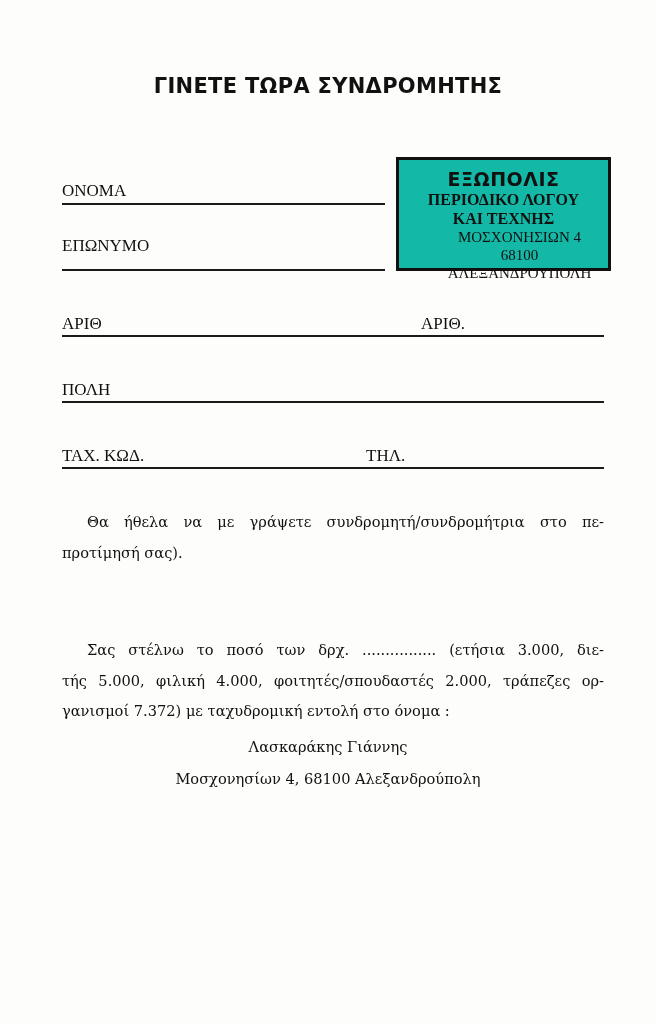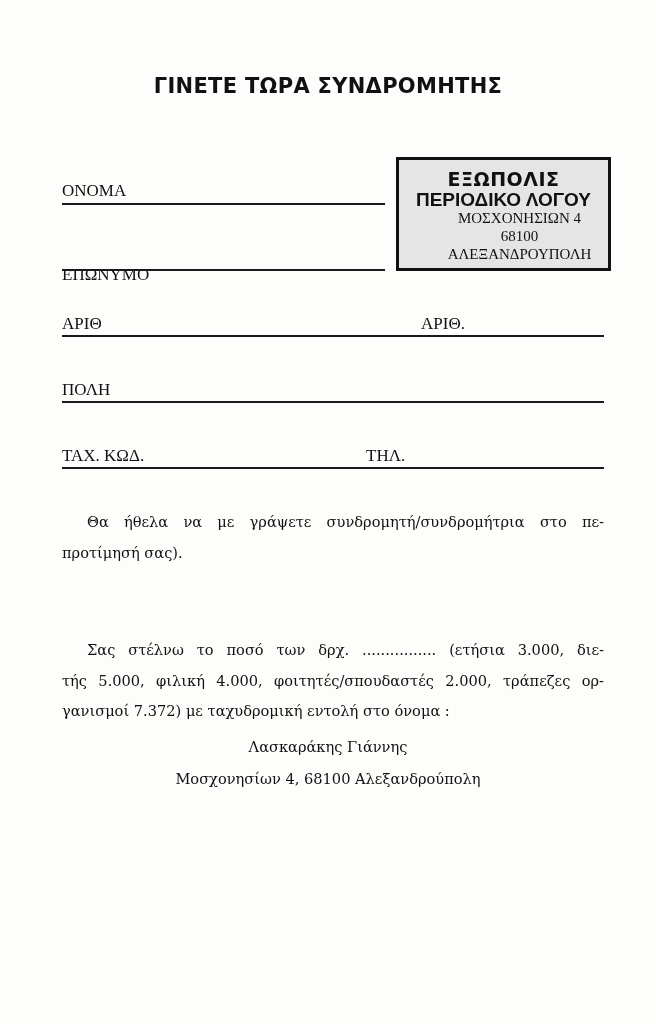--- a/index.html
+++ b/index.html
@@ -29,31 +29,31 @@
       position: absolute;
       height: 2px;
       background: #1a1a1a;
     }
     .box {
       position: absolute;
       left: 396px; top: 157px;
       width: 209px; height: 108px;
       border: 3px solid #111;
       text-align: center;
-      background: #e5e5e5;
+      background: #14b8a6;
     }
     .box .b1 {
       font-family: "DejaVu Sans", sans-serif;
       font-weight: bold; font-size: 19px;
       margin-top: 8px; line-height: 22px;
       letter-spacing: 0.5px;
     }
     .box .b2 {
-      font-family: Liberation Sans, sans-serif;
-      font-weight: bold; font-size: 19px;
+      font-family: Liberation Serif, serif;
+      font-weight: bold; font-size: 16px;
       line-height: 19px;
     }
     .box .b3 {
       font-family: "Liberation Serif", serif;
       font-size: 15px; line-height: 18px; padding-left: 32px;
     }
     .para {
       position: absolute;
       left: 62px; width: 542px;
       font-family: "DejaVu Serif", serif;
@@ -73,26 +73,27 @@
     }
   </style>
 </head>
 <body>
 
 <div class="title">ΓΙΝΕΤΕ ΤΩΡΑ ΣΥΝΔΡΟΜΗΤΗΣ</div>
 
 <div class="field-label" style="left:62px; top:181px;">ΟΝΟΜΑ</div>
 <div class="rule" style="left:62px; top:203px; width:323px;"></div>
 
-<div class="field-label" style="left:62px; top:265px;text-align:center;">ΕΠΩΝΥΜΟ</div>
+<div class="field-label" style="left:62px; top:236px;text-align:center;">ΕΠΩΝΥΜΟ</div>
 <div class="rule" style="left:62px; top:269px; width:323px;"></div>
 
 <div class="box">
   <div class="b1">ΕΞΩΠΟΛΙΣ</div>
   <div class="b2">ΠΕΡΙΟΔΙΚΟ ΛΟΓΟΥ</div>
+  <div class="b2">ΚΑΙ ΤΕΧΝΗΣ</div>
   <div class="b3">ΜΟΣΧΟΝΗΣΙΩΝ 4</div>
   <div class="b3">68100 ΑΛΕΞΑΝΔΡΟΥΠΟΛΗ</div>
 </div>
 
 <div class="field-label" style="left:62px; top:314px;">ΑΡΙΘ</div>
 <div class="field-label" style="left:382px; top:314px;margin-left:39px;">ΑΡΙΘ.</div>
 <div class="rule" style="left:62px; top:335px; width:542px;"></div>
 
 <div class="field-label" style="left:62px; top:380px;">ΠΟΛΗ</div>
 <div class="rule" style="left:62px; top:401px; width:542px;"></div>

